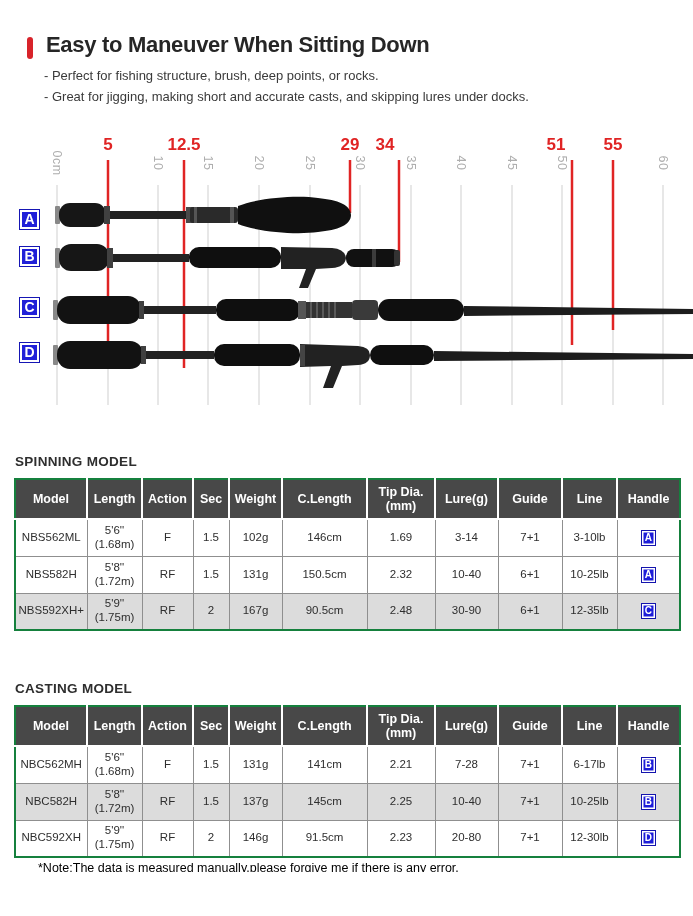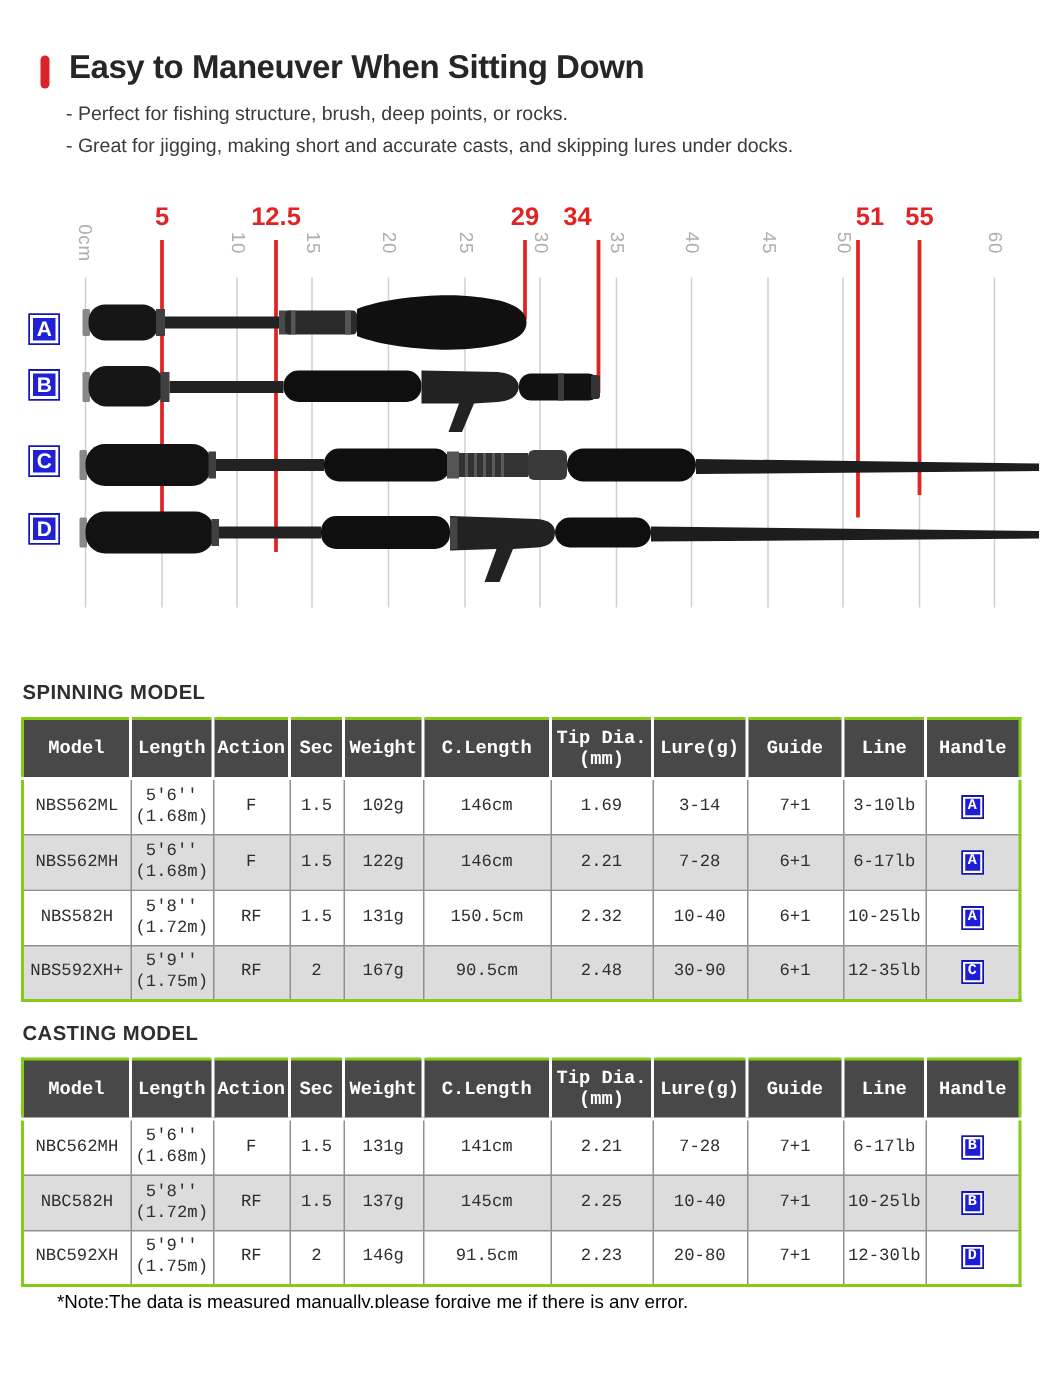--- a/index.html
+++ b/index.html
@@ -24,21 +24,21 @@
   .rod-badge { position:absolute; left:19px; width:21px; height:21px; background:#2020d8;
                box-shadow: inset 0 0 0 2px #ffffff; border:1px solid #1616b4;
                color:#fff; font-weight:bold; font-size:14px; line-height:19px; text-align:center; }
   .badge-a { top:69px; } .badge-b { top:106px; } .badge-c { top:157px; } .badge-d { top:202px; }
 
   
   .section-title { position:absolute; left:15px; font-size:13.5px; font-weight:bold; color:#2e2e2e; letter-spacing:0.3px; }
   .spinning-title { top:454px; }
   .casting-title  { top:681px; }
   table.spec { position:absolute; left:14px; width:665px; border-collapse:collapse; table-layout:fixed;
-               border:2px solid #84cc16;font-family:Liberation Mono, monospace; }
+               border:2px solid #15803d; }
   .spinning-table { top:478px; }
   .casting-table  { top:705px; }
   table.spec th { background:#484848; color:#ffffff; font-size:12.5px; font-weight:bold;
                   height:40px; text-align:center; vertical-align:middle;
                   border-left:2px solid #ffffff; border-bottom:2px solid #ffffff; line-height:1.15; }
   table.spec th:first-child { border-left:none; }
   table.spec td { height:37px; text-align:center; vertical-align:middle; font-size:11.5px; color:#2e2e2e;
                   border:1px solid #8f8f8f; line-height:1.2; background:#ffffff; }
   table.spec tr.alt td { background:#dcdcdc; }
   .handle-badge { display:inline-block; width:15px; height:16px; background:#1d1dd8;
@@ -140,21 +140,21 @@
         <rect x="300" y="205" width="5" height="21" fill="#444"></rect>
         <rect x="370" y="205" width="64" height="20" rx="10" fill="#0f0f0f"></rect>
         <path d="M434,211 L693,214 L693,219 L434,221 Z" fill="#1d1d1d"></path>
       </g>
     </svg>
 
     <div class="red-num" style="left:108px">5</div>
     <div class="red-num" style="left:184px">12.5</div>
     <div class="red-num" style="left:350px">29</div>
     <div class="red-num" style="left:385px">34</div>
-    <div class="red-num" style="left:580px">51</div>
+    <div class="red-num" style="left:556px">51</div>
     <div class="red-num" style="left:613px">55</div>
 
     <div class="gray-tick" style="left:57px"><span>0cm</span></div>
     <div class="gray-tick" style="left:158px"><span>10</span></div>
     <div class="gray-tick" style="left:208px"><span>15</span></div>
     <div class="gray-tick" style="left:259px"><span>20</span></div>
     <div class="gray-tick" style="left:310px"><span>25</span></div>
     <div class="gray-tick" style="left:360px"><span>30</span></div>
     <div class="gray-tick" style="left:411px"><span>35</span></div>
     <div class="gray-tick" style="left:461px"><span>40</span></div>
@@ -232,36 +232,20 @@
         <td>F</td>
         <td>1.5</td>
         <td>102g</td>
         <td>146cm</td>
         <td>1.69</td>
         <td>3-14</td>
         <td>7+1</td>
         <td>3-10lb</td>
         <td><span class="handle-badge">A</span></td>
       </tr>
-      <tr class="alt">
-        <td>NBS562MH</td>
-        <td>
-            <div>5'6''</div>
-            <div>(1.68m)</div>
-          </td>
-        <td>F</td>
-        <td>1.5</td>
-        <td>122g</td>
-        <td>146cm</td>
-        <td>2.21</td>
-        <td>7-28</td>
-        <td>6+1</td>
-        <td>6-17lb</td>
-        <td><span class="handle-badge">A</span></td>
-      </tr>
       <tr>
         <td>NBS582H</td>
         <td>
             <div>5'8''</div>
             <div>(1.72m)</div>
           </td>
         <td>RF</td>
         <td>1.5</td>
         <td>131g</td>
         <td>150.5cm</td>

